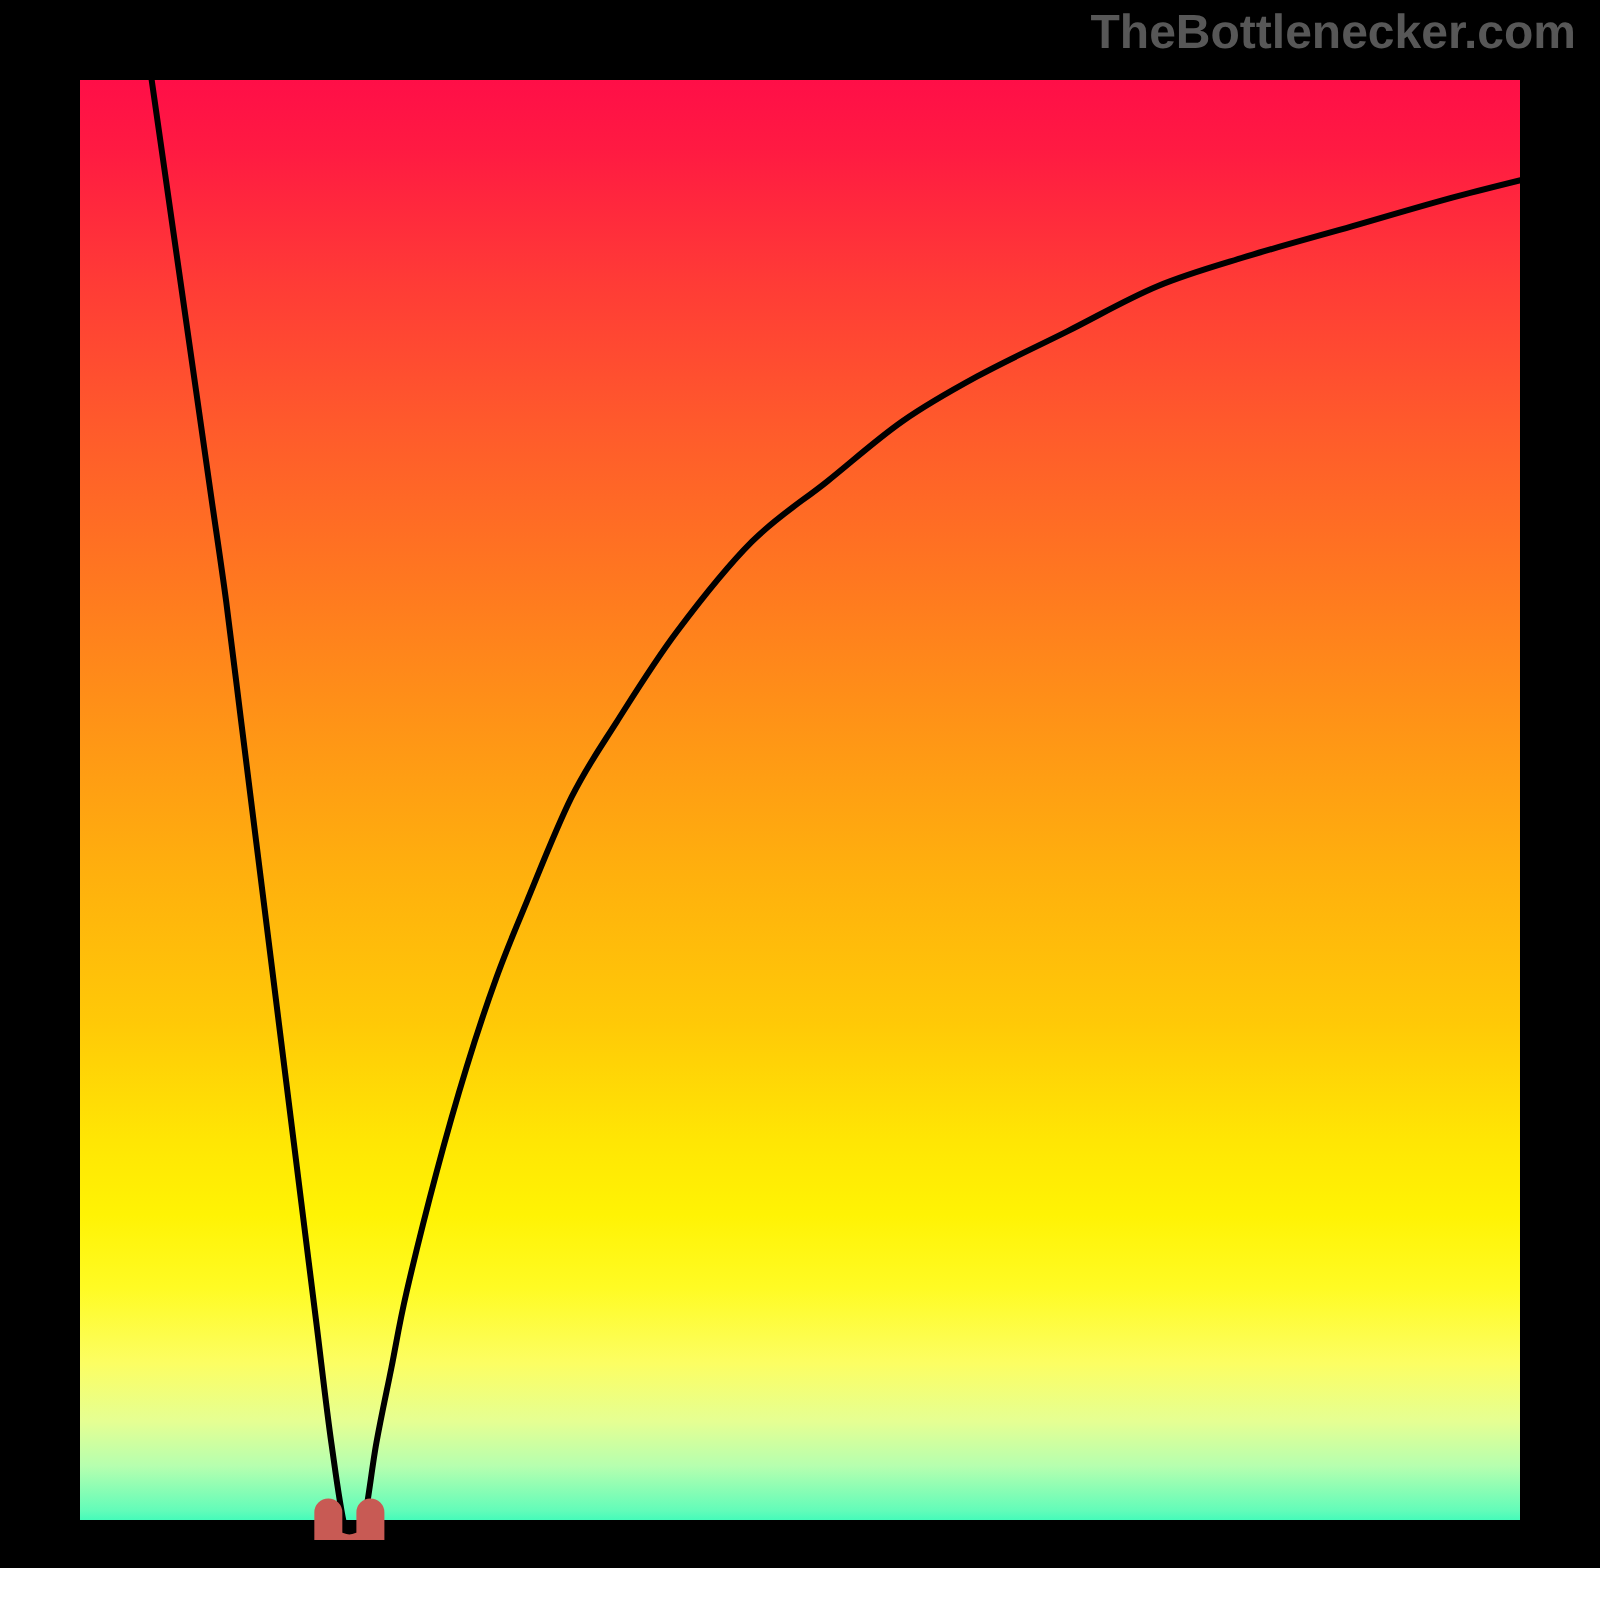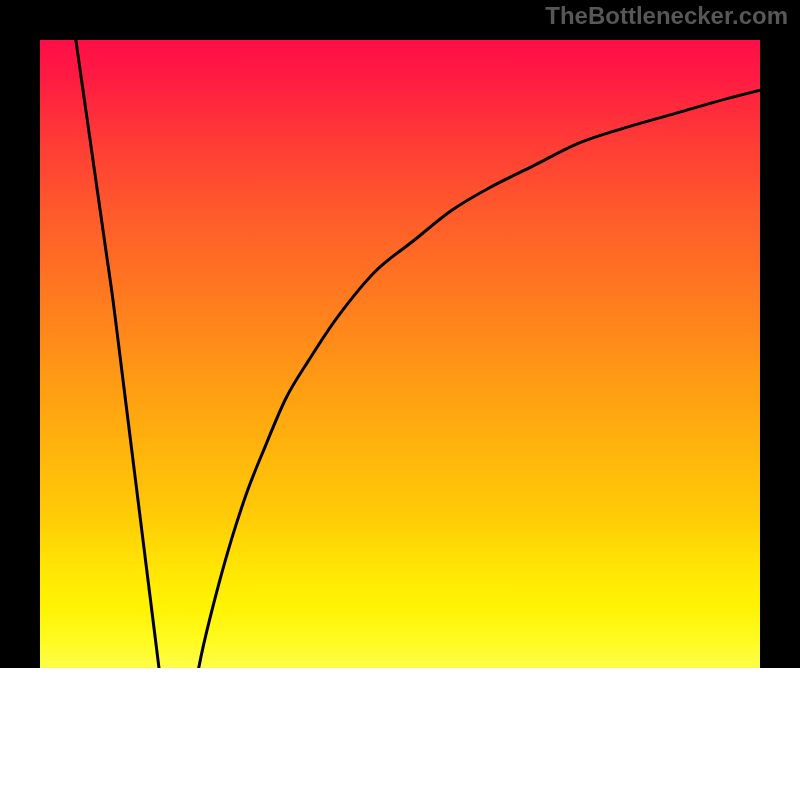--- a/index.html
+++ b/index.html
@@ -2,21 +2,21 @@
 <html><head>
 <meta charset="utf-8">
 <style>
   body {
     margin: 0;
     padding: 0;
     background: #fff;
   }
   .container {
     width: 800px;
-    height: 668px;
+    height: 784px;
     position: relative;
     overflow: hidden;
   }
   svg {
     display: block;
   }
 </style>
 </head>
 <body>
 

